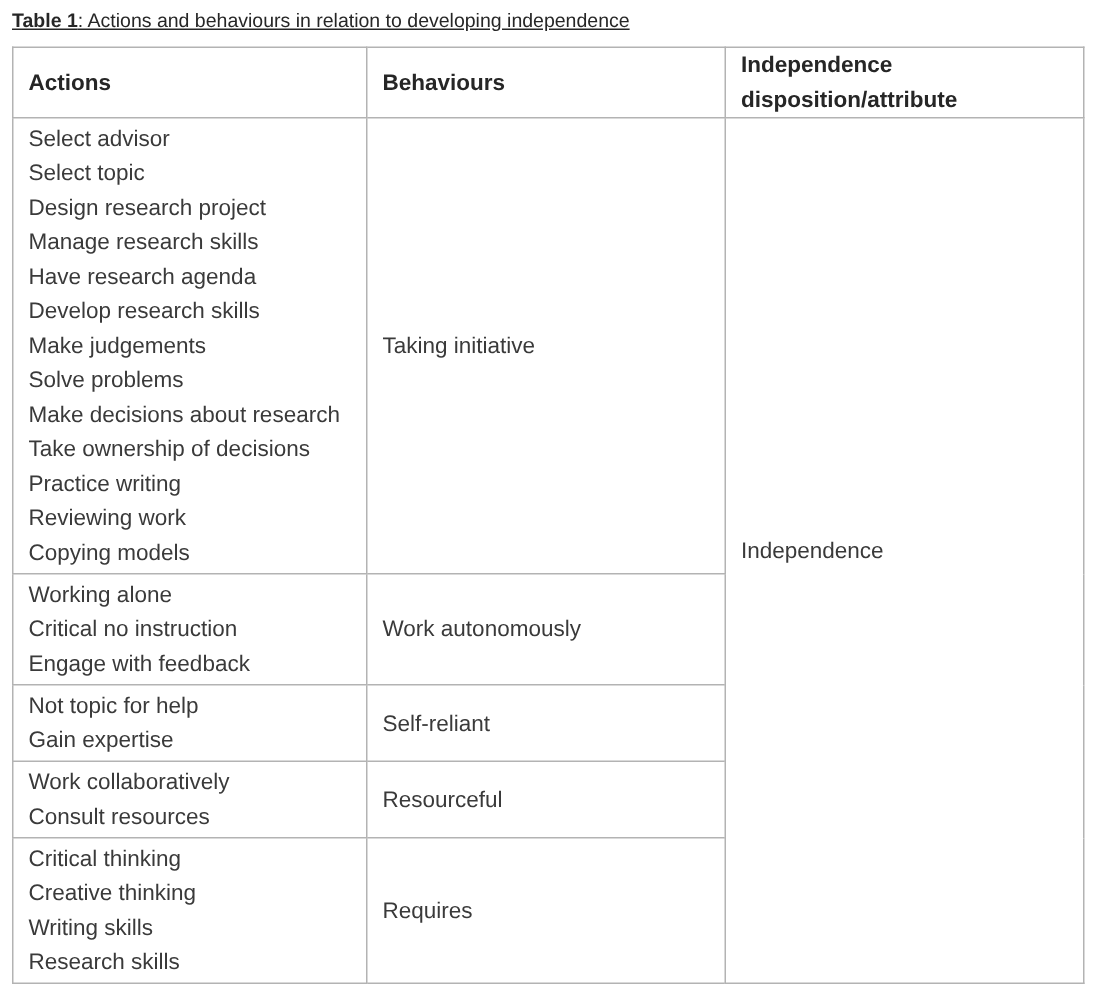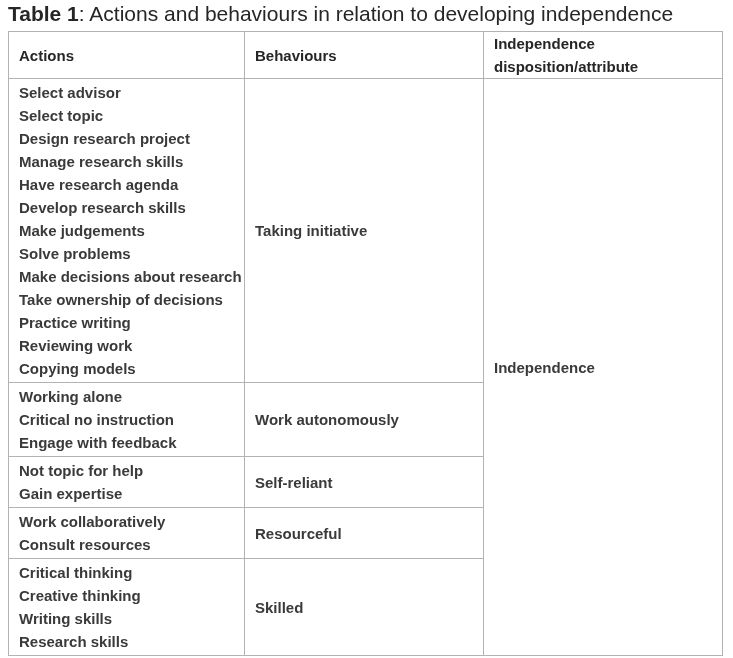--- a/index.html
+++ b/index.html
@@ -10,34 +10,34 @@
   *{box-sizing:border-box;}
   html,body{margin:0;padding:0;}
   body{
     width:733px;height:658px;overflow:hidden;background:#ffffff;
     font-family:"Liberation Sans","DejaVu Sans",sans-serif;
     color:var(--text-color);
   }
   .page{padding:4px 8px 0 8px;}
   .caption{
     margin:0 0 7px 0;
-    font-size:21px;line-height:20px;color:var(--heading-color);
+    font-size:13px;line-height:20px;color:var(--heading-color);text-decoration:underline;
   }
   .caption .cap-label{font-weight:700;}
   table.data{
     border-collapse:collapse;table-layout:fixed;width:714px;
     font-size:15px;color:var(--text-color);
   }
   table.data th,table.data td{
     border:1px solid var(--border-color);
     padding:2px 10px;
     text-align:left;
     vertical-align:middle;
     line-height:23px;
-    font-weight:bold;
+    font-weight:normal;
     overflow:hidden;
   }
   table.data th{
     font-weight:700;color:var(--heading-color);
     height:46px;padding:0 10px;
   }
   td.actions-cell{vertical-align:middle;}
   td.behaviour-cell{vertical-align:middle;}
   td.disposition-cell{vertical-align:middle;}
   .line{line-height:23px;white-space:nowrap;}
@@ -110,18 +110,18 @@
         <td class="behaviour-cell">Resourceful</td>
       </tr>
 
       <tr>
         <td class="actions-cell">
             <div class="line">Critical thinking</div>
             <div class="line">Creative thinking</div>
             <div class="line">Writing skills</div>
             <div class="line">Research skills</div>
           </td>
-        <td class="behaviour-cell">Skilled</td>
+        <td class="behaviour-cell">Requires</td>
       </tr>
     </tbody>
   </table>
 
 </div>
 
 </body></html>

